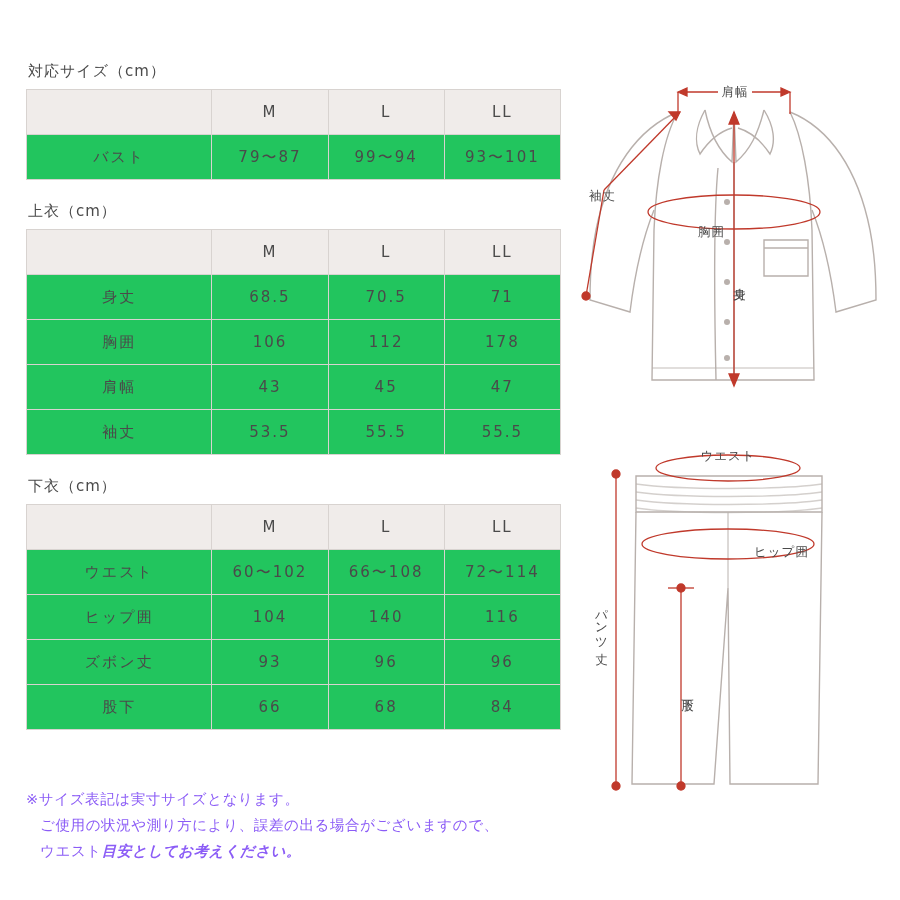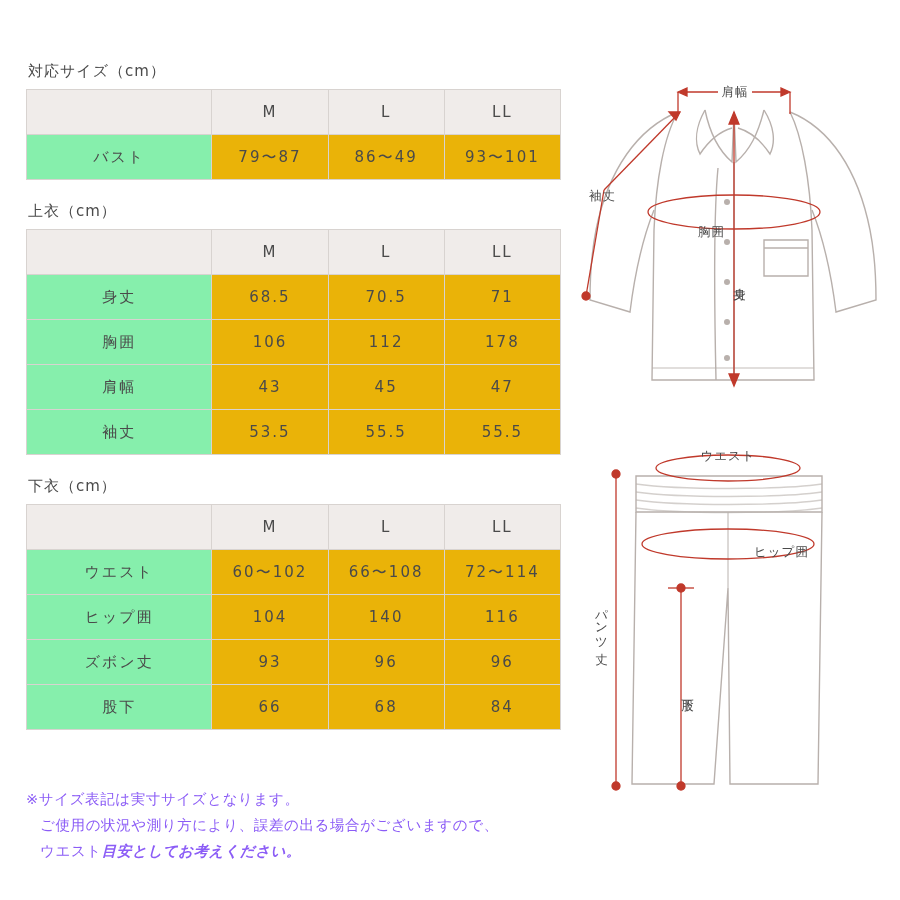--- a/index.html
+++ b/index.html
@@ -48,22 +48,22 @@
     text-align: center;
     font-weight: normal;
     font-size: 15px;
     letter-spacing: 2px;
     color: #4a4a4a;
   }
   table.size-table col.lbl { width: 185px; }
   table.size-table col.val { width: 116px; }
   .hdr-row th { background: #f0ecea; }
   .hdr-row th.corner { background: #f0ecea; }
-  .row-label { background: #86efac; }
-  .row-value { background: #eab308; }
+  .row-label { background: #22c55e; }
+  .row-value { background: #22c55e; }
 
   
   .footnote {
     position: absolute;
     left: 18px;
     top: 786px;
     width: 540px;
     font-size: 14.5px;
     line-height: 26px;
     letter-spacing: 0.6px;
@@ -113,21 +113,21 @@
         <tbody>
             <tr class="hdr-row">
           <th class="corner"></th>
           <th>M</th>
           <th>L</th>
           <th>LL</th>
         </tr>
         <tr>
           <td class="row-label">バスト</td>
           <td class="row-value">79〜87</td>
-          <td class="row-value">86〜49</td>
+          <td class="row-value">99〜94</td>
           <td class="row-value">93〜101</td>
         </tr>
       </tbody>
         </table>
     </div>
 
     <div class="table-block">
       <div class="table-caption">上衣（cm）</div>
       <table class="size-table">
         <colgroup>

